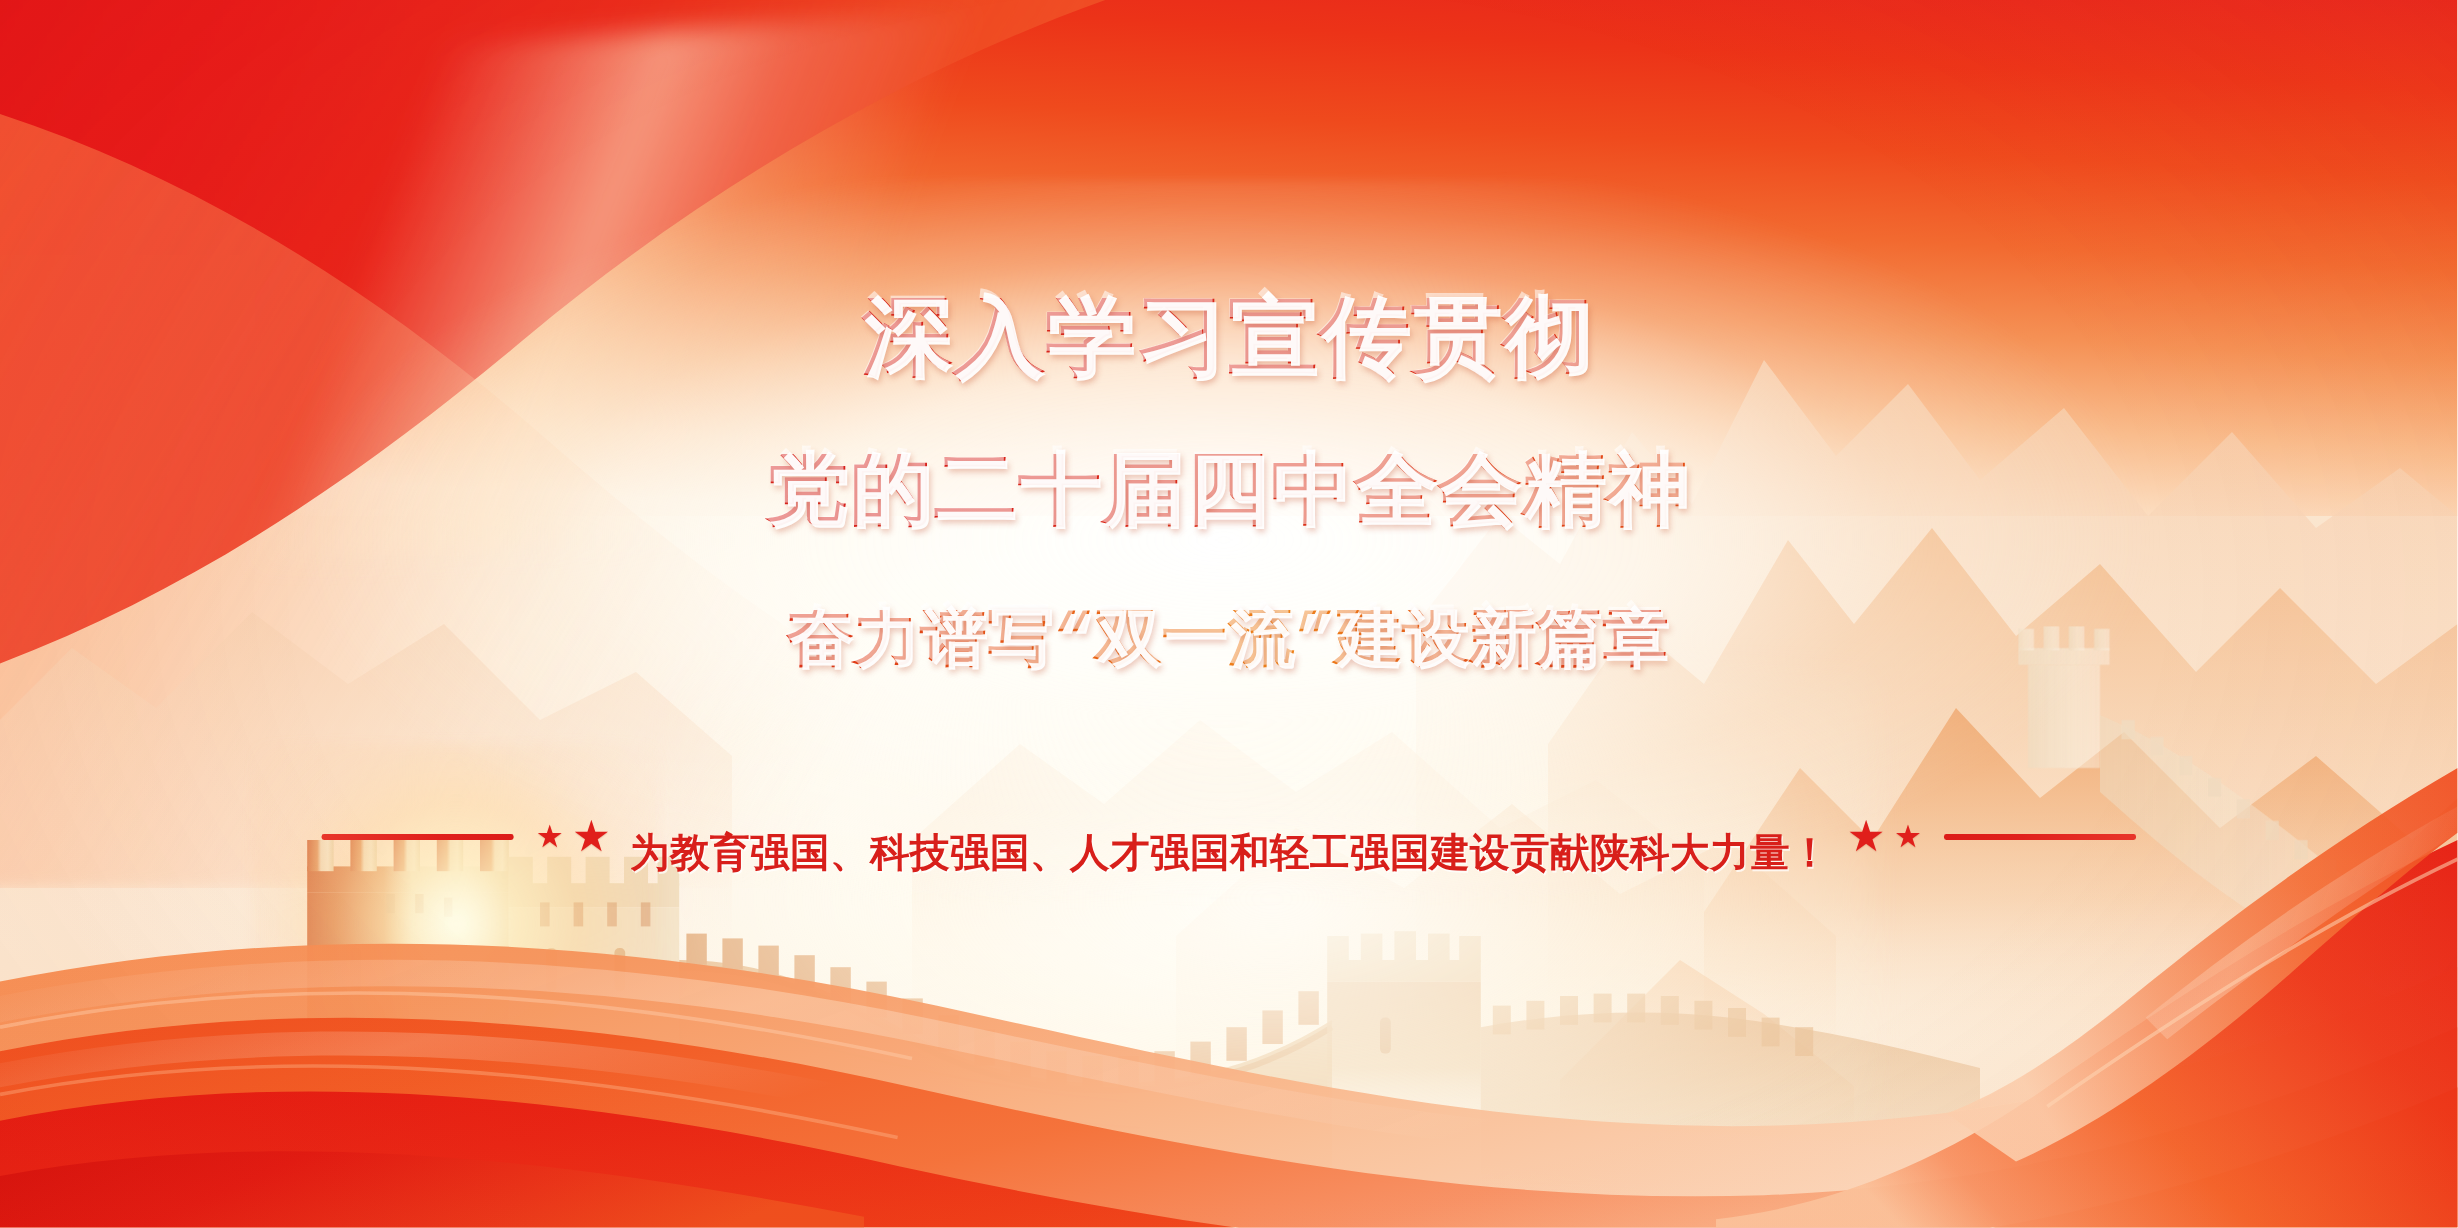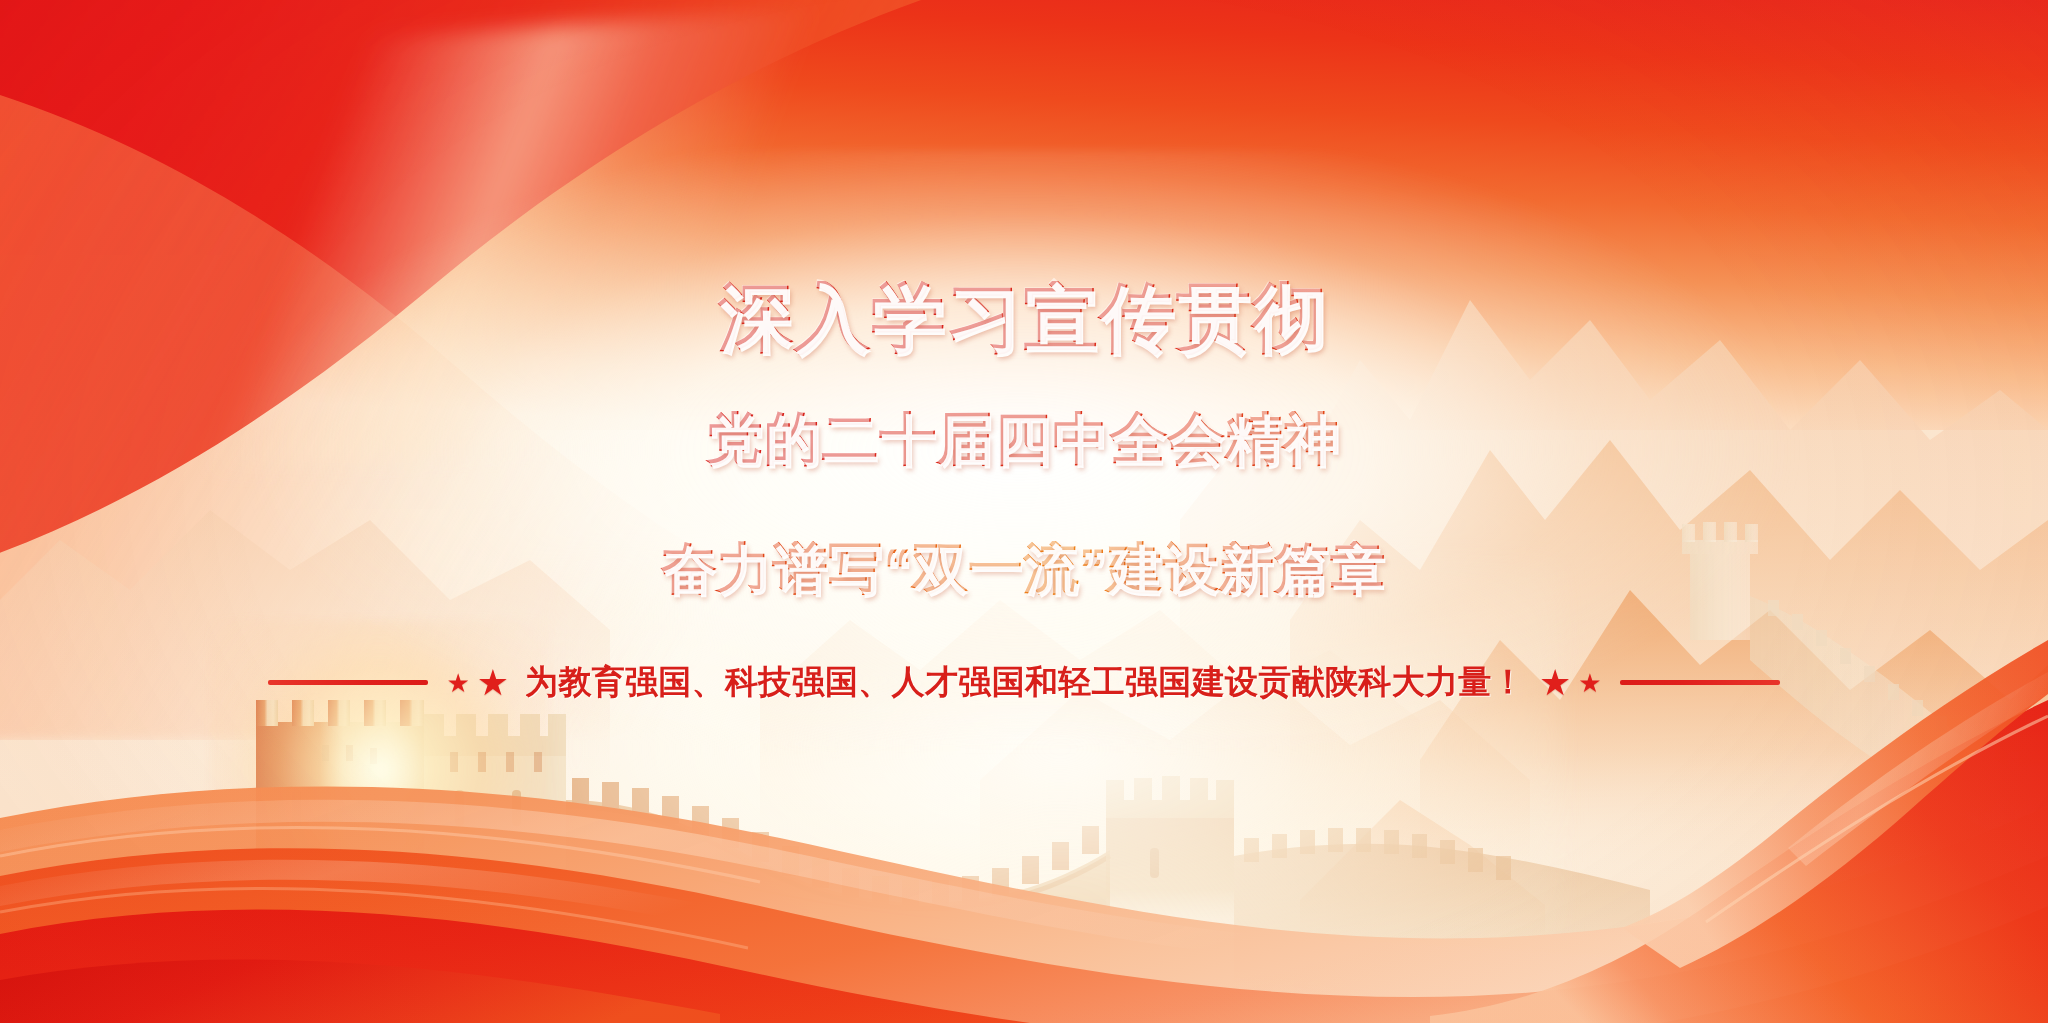--- a/index.html
+++ b/index.html
@@ -169,48 +169,47 @@
 
   
   .content {
     position: absolute;
     left: 0; right: 0; top: 0;
     z-index: 40;
     text-align: center;
   }
 
   .title-line {
-    font-family: Liberation Sans, sans-serif;
+    font-family: Liberation Mono, monospace;
     font-weight: bold;
     letter-spacing: 0.03em;
     line-height: 1;
     white-space: nowrap;
     -webkit-text-stroke: 1px rgba(255,255,255,0.0);
     text-shadow:
        2px 3px 0 rgba(255,255,255,0.95),
        3px 5px 5px rgba(190,70,35,0.33),
       -1px -1px 0 rgba(255,255,255,0.55);
-    margin-top: 33px;
   }
 
   .tl1 {
     position: absolute;
     left: 0; right: 0;
     top: 248px;
     font-size: 74px;
     background: linear-gradient(92deg, #d9251c 0%, #d9251c 46%, #df3418 66%, #ec6a18 86%, #f3881a 100%);
     -webkit-background-clip: text;
     background-clip: text;
     color: transparent;
   }
   .tl2 {
     position: absolute;
     left: 0; right: 0;
     top: 378px;
-    font-size: 56px;
+    font-size: 68px;
     background: linear-gradient(92deg, #d8201b 0%, #d8201b 38%, #de3318 56%, #e95e17 74%, #f1861b 90%, #f4941c 100%);
     -webkit-background-clip: text;
     background-clip: text;
     color: transparent;
   }
   .tl3 {
     position: absolute;
     left: 0; right: 0;
     top: 508px;
     font-size: 54px;
@@ -253,20 +252,21 @@
   .stars-right { display: flex; align-items: center; gap: 7px; margin-left: 14px; }
 
   .subtitle-text {
     font-family: "DejaVu Sans", "Liberation Sans", sans-serif;
     font-weight: bold;
     font-size: 33px;
     letter-spacing: 0.01em;
     color: #d81f1a;
     white-space: nowrap;
     text-shadow: 1px 1px 0 rgba(255,255,255,0.75);
+    margin-top: 29px;
   }
 </style>
 </head>
 <body>
 
 <div id="banner">
 
   <div class="bg-base"></div>
   <div class="bg-top-red"></div>
 

